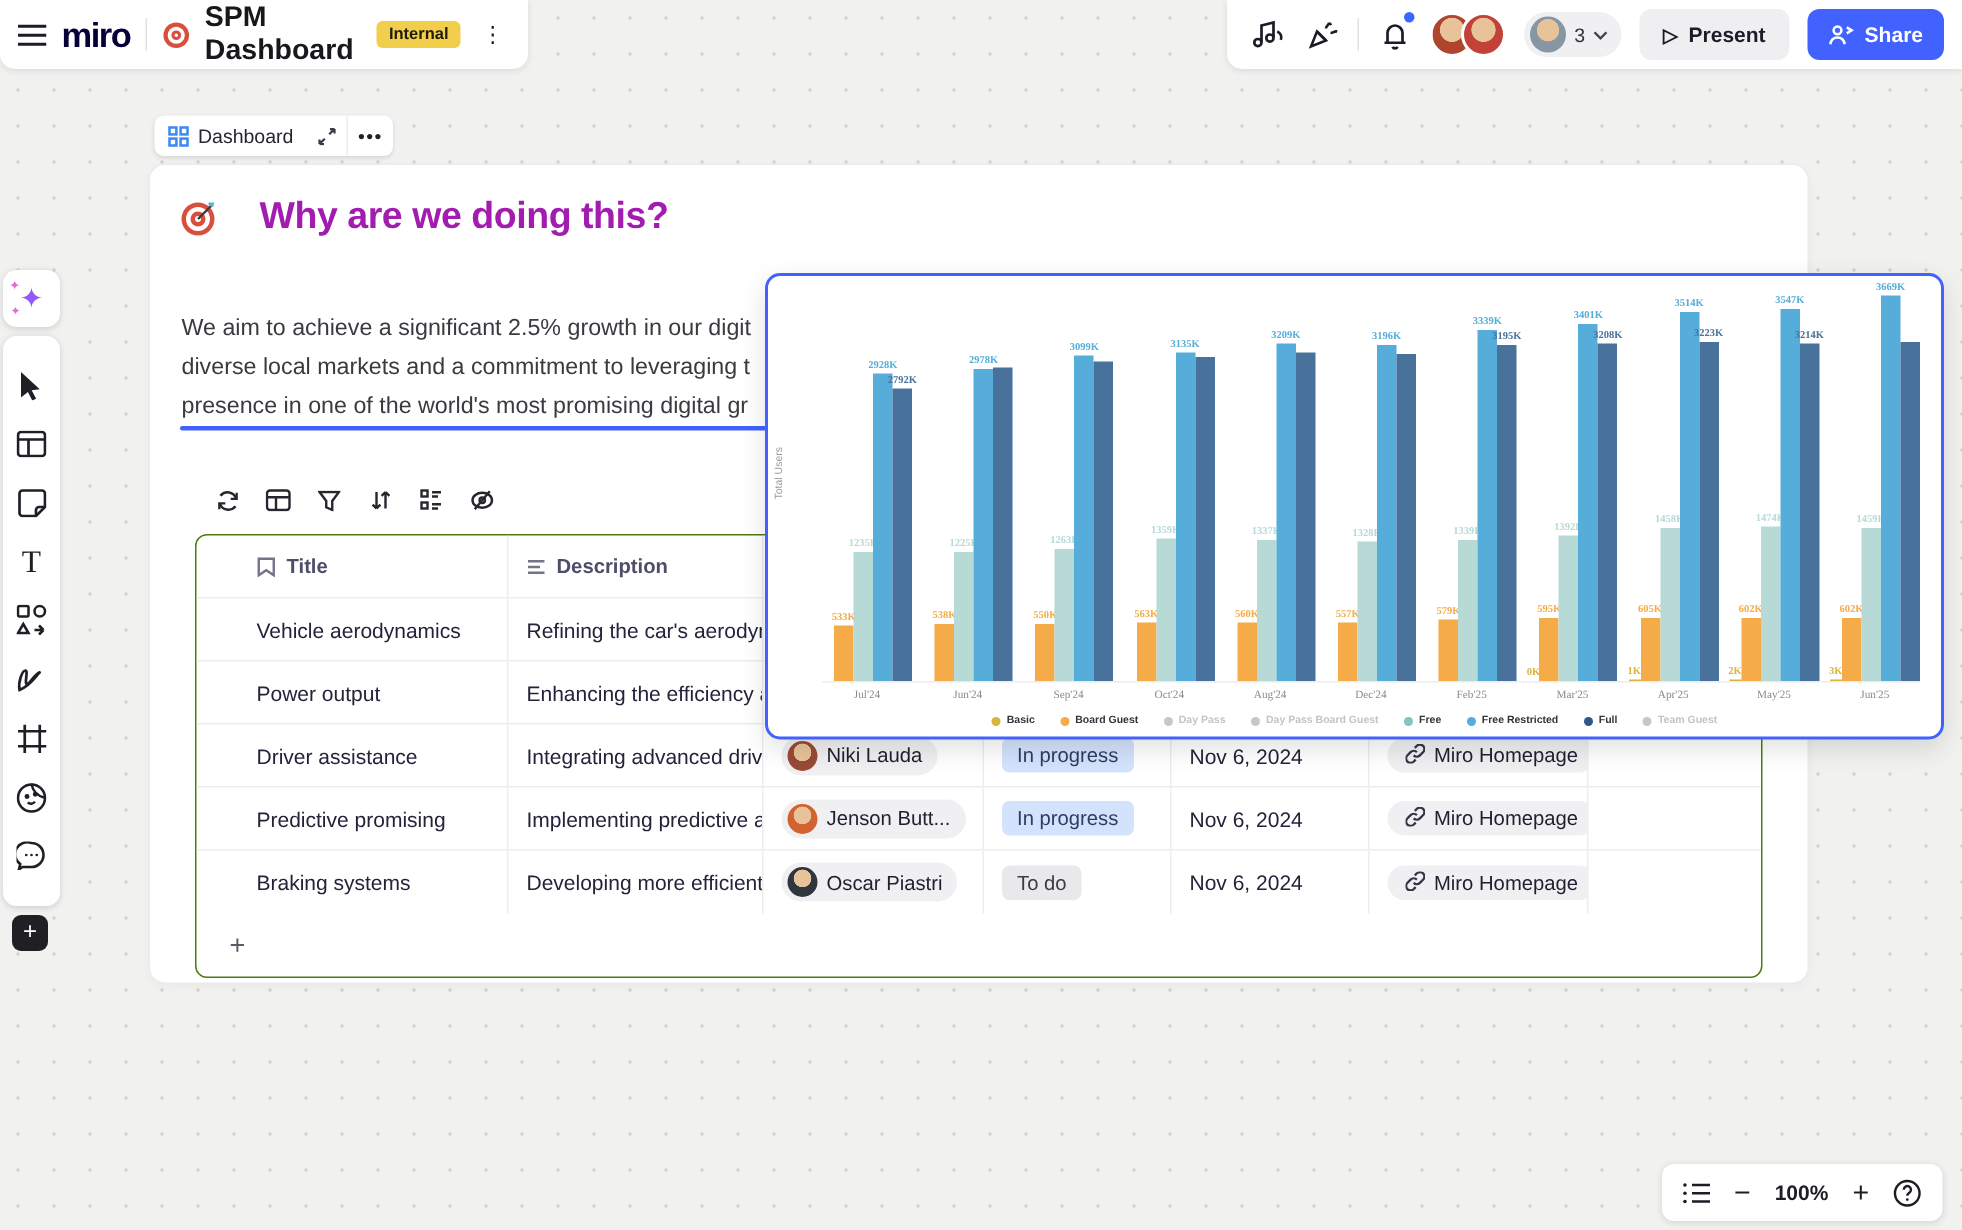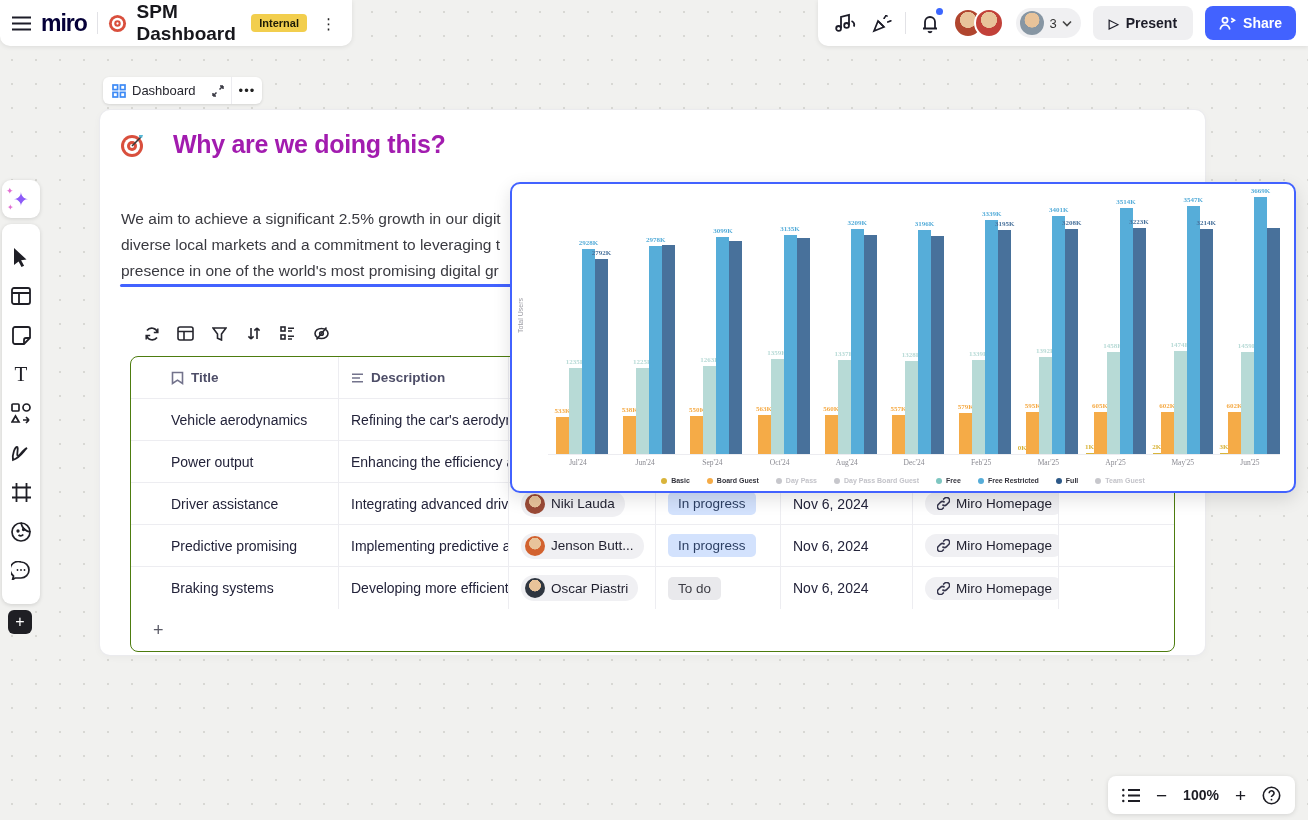--- a/index.html
+++ b/index.html
@@ -89,21 +89,21 @@
     border-right:1px solid #ededf1; overflow:hidden; white-space:nowrap; }
   .tcell:first-child, .tcell:last-child { border-right:none; }
   .trow.hdr .tcell { font-size:13.5px; font-weight:700; color:#4e4e68; gap:7px; }
   .trow.hdr .tcell svg { color:#73738c; }
   .pill { display:flex; align-items:center; gap:6px; background:#f0f0f3; border-radius:14px;
     padding:3px 10px 3px 4px; font-size:13.5px; color:#1f1f2e; }
   .pill .mini-av { width:20px; height:20px; border-radius:50%; }
   .status { border-radius:5px; padding:4px 10px; font-size:13.5px; }
   .status.in_progress { background:#d3e2fd; color:#2c3f63; }
   .status.todo { background:#e9e9ec; color:#3c3c44; }
-  .linkpill { display:flex; align-items:center; gap:6px; background:#f0f0f3; border-radius:14px;
+  .linkpill { display:flex; align-items:flex-start; gap:6px; background:#f0f0f3; border-radius:14px;
     padding:4px 12px; font-size:13.5px; color:#1f1f2e; }
   .addrow { height:42px; display:flex; align-items:center; padding-left:22px;
     color:#5a5a66; font-size:18px; }
 
   
   .chart { left:510px; top:182px; width:786px; height:311px; background:#fff;
     border:2px solid #4262ff; border-radius:10px; box-shadow:0 6px 18px rgba(0,0,0,.12); }
   .ylab { position:absolute; left:-22px; top:128px; transform:rotate(-90deg);
     font-size:7px; color:#9a9aa2; width:60px; text-align:center; }
   .plot { position:absolute; left:36px; right:14px; top:12px; height:259px;

